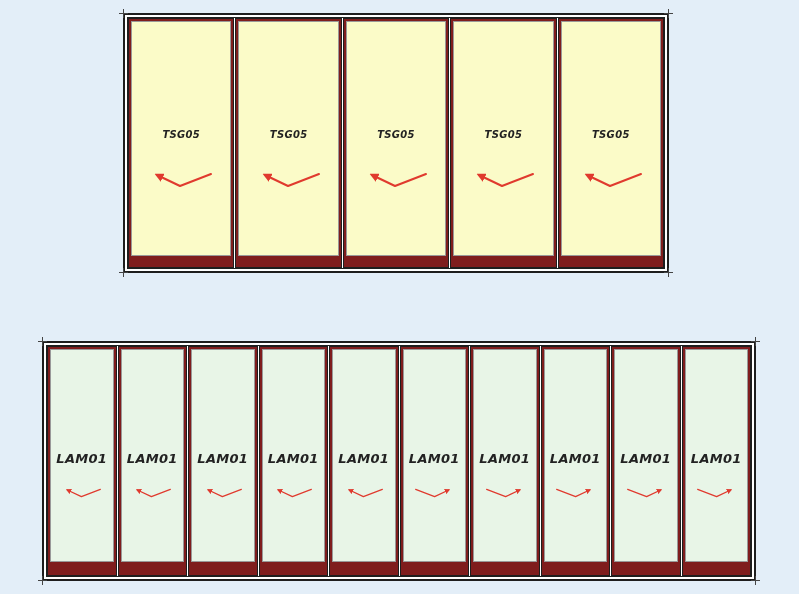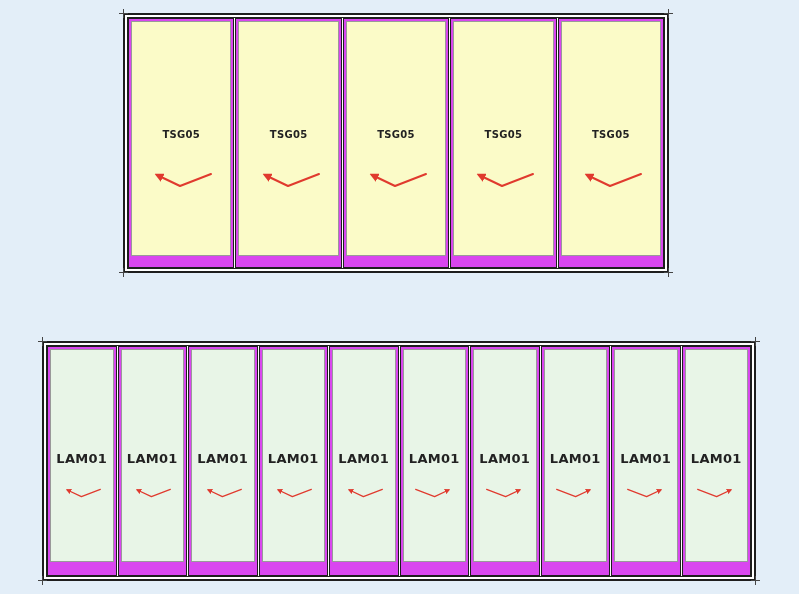--- a/index.html
+++ b/index.html
@@ -34,23 +34,24 @@
     background: #ffffff;
     display: flex;
     gap: 1px;
   }
   
   .panel {
     flex: 1 1 0;
     min-width: 0;
     box-sizing: border-box;
     border: 1px solid var(--frame-line, #1e1e1e);
-    background: #d946ef;
+    background: #7f1d1d;
     padding: 2px 2px 11px 2px;
     display: flex;
+    font-style: italic;
   }
   .assembly-bottom .panel { padding-bottom: 13px; }
 
   .glass {
     flex: 1 1 auto;
     position: relative;
     box-sizing: border-box;
     border: 1px solid var(--glass-edge, #999999);
   }
   .assembly-top    .glass { background: var(--top-glass, #fbfbc8); }

